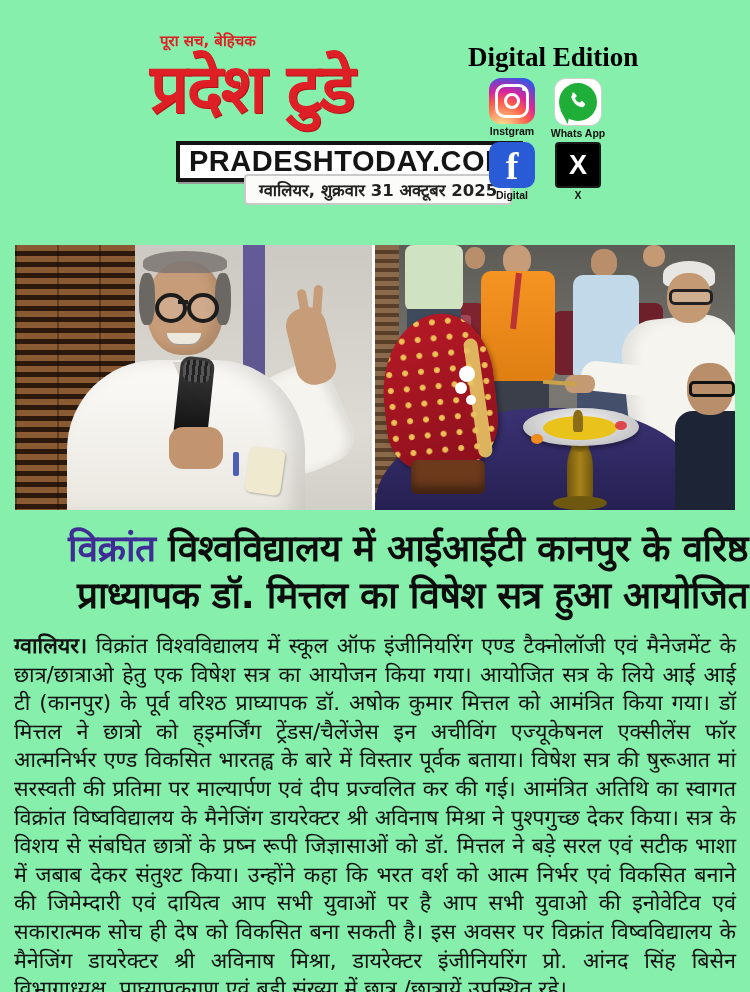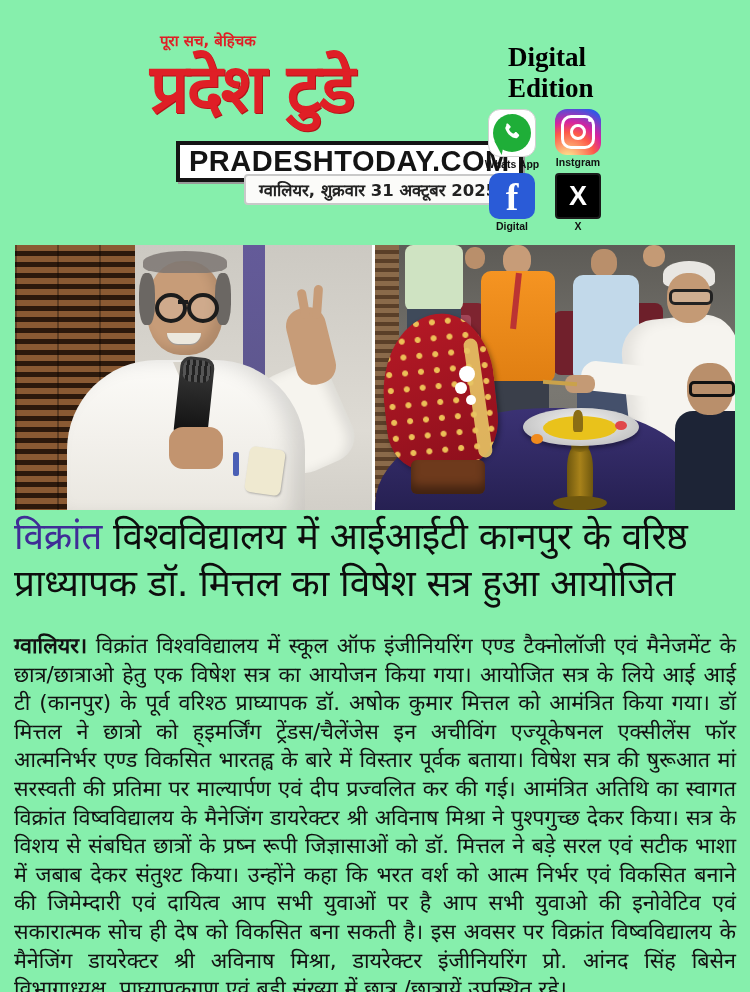--- a/index.html
+++ b/index.html
@@ -12,21 +12,21 @@
   .logo{position:absolute;left:150px;top:52px;width:340px;color:#df1f26;font-weight:800;
         font-size:68px;line-height:1.1;letter-spacing:-2px;white-space:nowrap;
         text-shadow:1px 1px 0 #b51218;}
   .site-box{position:absolute;left:176px;top:141px;border:4px solid #141414;background:#fff;
         padding:0 9px;font-family:"Liberation Sans",sans-serif;font-weight:900;
         font-size:29px;letter-spacing:.5px;color:#141414;box-shadow:2px 2px 0 #999;}
   .date-box{position:absolute;left:244px;top:174px;border:2px solid #c9c9c9;background:#fbfbf9;
         border-radius:4px;padding:2px 13px;font-size:16.5px;font-weight:bold;color:#222;}
 
   .digital{position:absolute;left:468px;top:42px;width:190px;}
-  .digital-title{font-family:"Liberation Serif",serif;font-weight:bold;font-size:27px;color:#000;margin-left:40px;}
+  .digital-title{font-family:"Liberation Serif",serif;font-weight:bold;font-size:27px;color:#000;}
   .social-grid{margin-top:5px;margin-left:12px;display:grid;grid-template-columns:64px 64px;
         column-gap:2px;row-gap:3px;}
   .social-cell{text-align:center;}
   .social-label{font-family:"Liberation Sans",sans-serif;font-weight:bold;font-size:10.5px;color:#111;margin-top:1px;}
   .icon-tile{width:46px;height:46px;margin:0 auto;position:relative;}
   
   .wa{background:#fff;border-radius:12px;border:1px solid #cfcfcf;}
   .wa-bubble{position:absolute;left:4px;top:4px;width:38px;height:38px;background:#1fae38;border-radius:50%;}
   .wa-tail{position:absolute;left:4px;bottom:2px;width:0;height:0;border-left:10px solid transparent;
            border-top:12px solid #1fae38;transform:rotate(12deg);}
@@ -133,22 +133,22 @@
   .plate-ghee{position:absolute;left:168px;bottom:70px;width:74px;height:24px;background:#e9c21b;border-radius:50%;}
   .wick{position:absolute;left:198px;bottom:78px;width:10px;height:22px;background:#8a6d14;border-radius:40% 40% 20% 20%;}
   .marigold1{position:absolute;left:156px;bottom:66px;width:12px;height:10px;background:#f08a1d;border-radius:50%;}
   .marigold2{position:absolute;left:240px;bottom:80px;width:12px;height:9px;background:#e0474b;border-radius:50%;}
   .lamp-stem{position:absolute;left:192px;bottom:6px;width:26px;height:60px;
         background:linear-gradient(90deg,#6e570e,#a8821a,#6e570e);border-radius:40% 40% 20% 20%;}
   .lamp-knob{position:absolute;left:196px;bottom:58px;width:18px;height:12px;background:#8a6d14;border-radius:50%;}
   .lamp-base{position:absolute;left:178px;bottom:0;width:54px;height:14px;background:#6e570e;border-radius:50%;}
 
   
-  .headline{position:absolute;left:14px;top:513px;width:722px;margin:0;text-align:left;
-        font-size:37px;font-weight:400;line-height:47px;color:#0d0d0d;letter-spacing:-.5px;}
+  .headline{position:absolute;left:14px;top:513px;width:722px;margin:12px;text-align:right;
+        font-size:37px;font-weight:700;line-height:47px;color:#0d0d0d;letter-spacing:-.5px;}
   .hl-purple{color:#3f2d96;}
 
   
   .body-text{position:absolute;left:14px;top:632px;width:722px;margin:0;
         font-size:21.5px;line-height:28.6px;text-align:justify;color:#121212;}
   .body-text strong{font-weight:800;}
 </style>
 </head>
 <body>
 
@@ -158,37 +158,37 @@
     <div class="tagline">पूरा सच, बेहिचक</div>
     <div class="logo">प्रदेश टुडे</div>
     <div class="site-box">PRADESHTODAY.COM</div>
     <div class="date-box">ग्वालियर, शुक्रवार 31 अक्टूबर 2025</div>
 
     <div class="digital">
       <div class="digital-title">Digital Edition</div>
       <div class="social-grid">
 
         <div class="social-cell">
+          <div class="icon-tile ig">
+            <div class="ig-frame"></div>
+            <div class="ig-lens"></div>
+            <div class="ig-dot"></div>
+          </div>
+          <div class="social-label">Instgram</div>
+        </div>
+
+        <div class="social-cell">
           <div class="icon-tile wa">
             <div class="wa-tail"></div>
             <div class="wa-bubble"></div>
             <svg width="24" height="24" viewBox="0 0 24 24">
               <path d="M6.4 2.9c.5-.5 1.4-.5 1.9 0l2 2c.5.5.5 1.4 0 1.9l-1 1c-.2.2-.3.6-.1 1 .8 1.6 2.1 2.9 3.7 3.7.4.2.8.1 1-.1l1-1c.5-.5 1.4-.5 1.9 0l2 2c.5.5.5 1.4 0 1.9l-1.1 1.1c-.8.8-2 1-3 .7-4.3-1.5-7.7-4.9-9.2-9.2-.4-1-.1-2.2.7-3z" fill="#ffffff"></path>
             </svg>
           </div>
           <div class="social-label">Whats App</div>
-        </div>
-
-        <div class="social-cell">
-          <div class="icon-tile ig">
-            <div class="ig-frame"></div>
-            <div class="ig-lens"></div>
-            <div class="ig-dot"></div>
-          </div>
-          <div class="social-label">Instgram</div>
         </div>
 
         <div class="social-cell">
           <div class="icon-tile fb">
             <div class="fb-f">f</div>
           </div>
           <div class="social-label">Digital</div>
         </div>
 
         <div class="social-cell">

